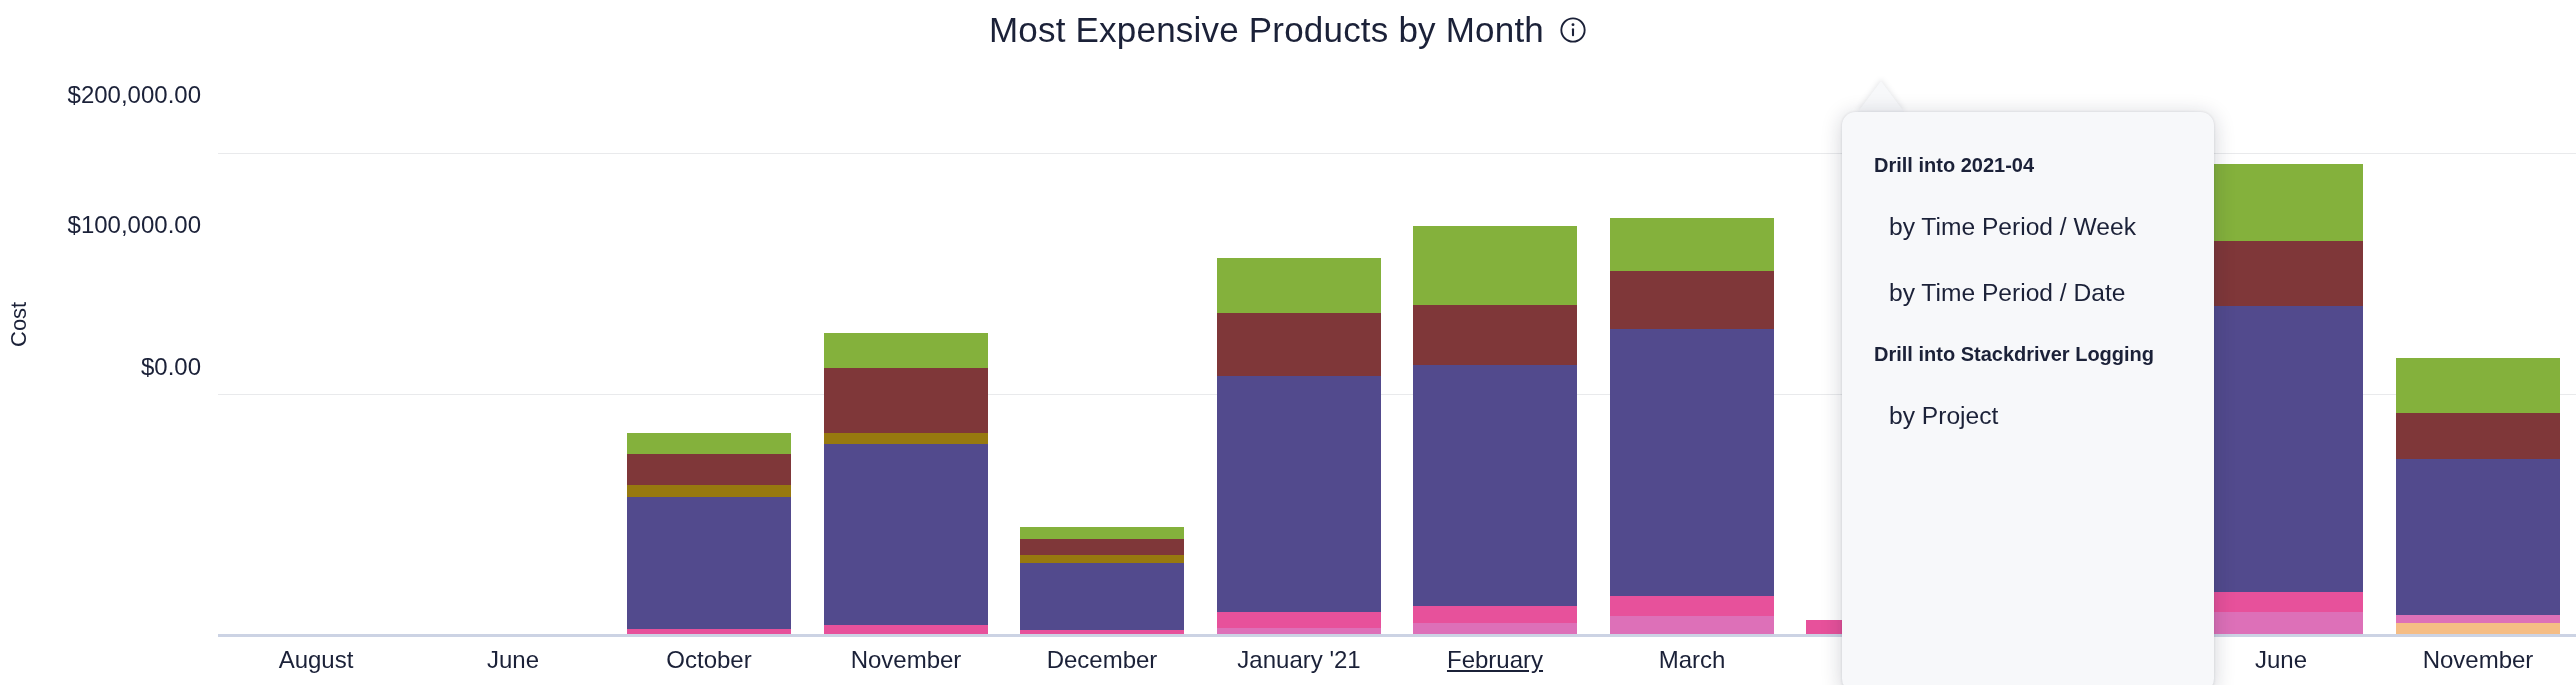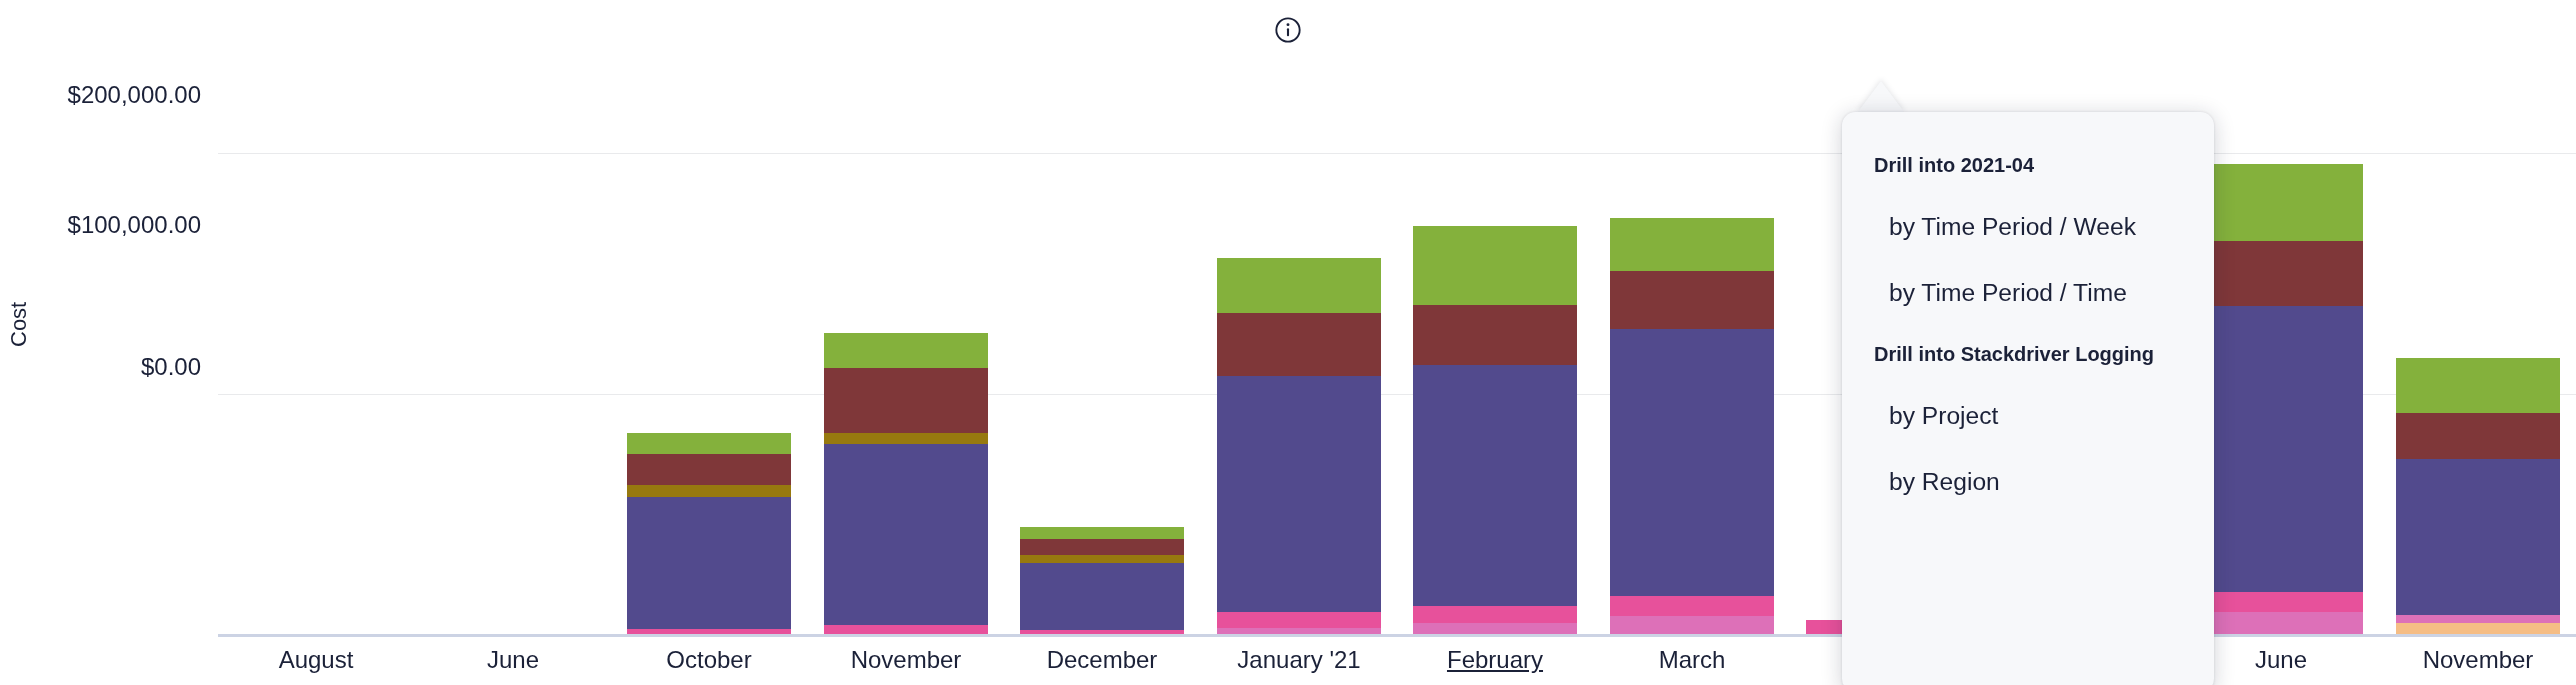--- a/index.html
+++ b/index.html
@@ -75,20 +75,21 @@
     padding:0 0 0 47px; height:66px; display:flex; align-items:center;
     white-space:nowrap; cursor:pointer;
   }
 </style>
 </head>
 <body>
 
 <div id="app">
 
   <div class="chart-title-row">
+    <div class="chart-title">Most Expensive Products by Month</div>
     <span class="info-icon">
       <svg viewBox="0 0 24 24" width="28" height="28">
         <circle cx="12" cy="12" r="10" fill="none" stroke="#1b2138" stroke-width="1.6"></circle>
         <circle cx="12" cy="7.4" r="1.25" fill="#1b2138"></circle>
         <rect x="11.1" y="10.4" width="1.8" height="7" rx=".85" fill="#1b2138"></rect>
       </svg>
     </span>
   </div>
 
   <div class="ylabel">Cost</div>
@@ -175,20 +176,19 @@
       <div class="xtick" style="left: 1888px;">April</div>
       <div class="xtick" style="left: 2085px;">May</div>
       <div class="xtick" style="left: 2281px; text-align: center;">June</div>
       <div class="xtick" style="left: 2478px;">November</div>
     </div>
 
   <div class="drill-arrow"></div>
   <div class="drill-menu">
     <div class="drill-group-title">Drill into 2021-04</div>
     <div class="drill-item">by Time Period / Week</div>
-    <div class="drill-item">by Time Period / Time</div>
+    <div class="drill-item">by Time Period / Date</div>
     <div class="drill-group-title">Drill into Stackdriver Logging</div>
     <div class="drill-item">by Project</div>
-    <div class="drill-item">by Region</div>
   </div>
 
 </div>
 
 
 </body></html>

